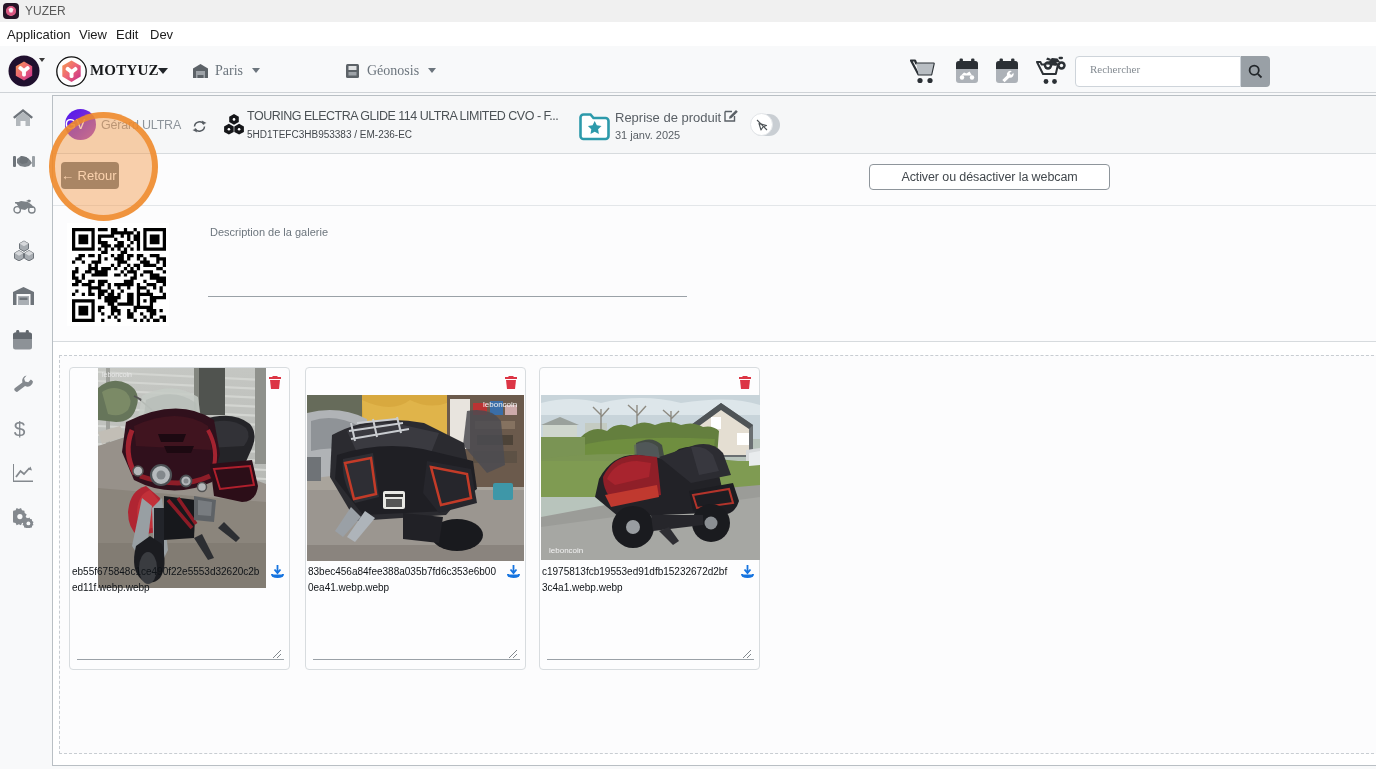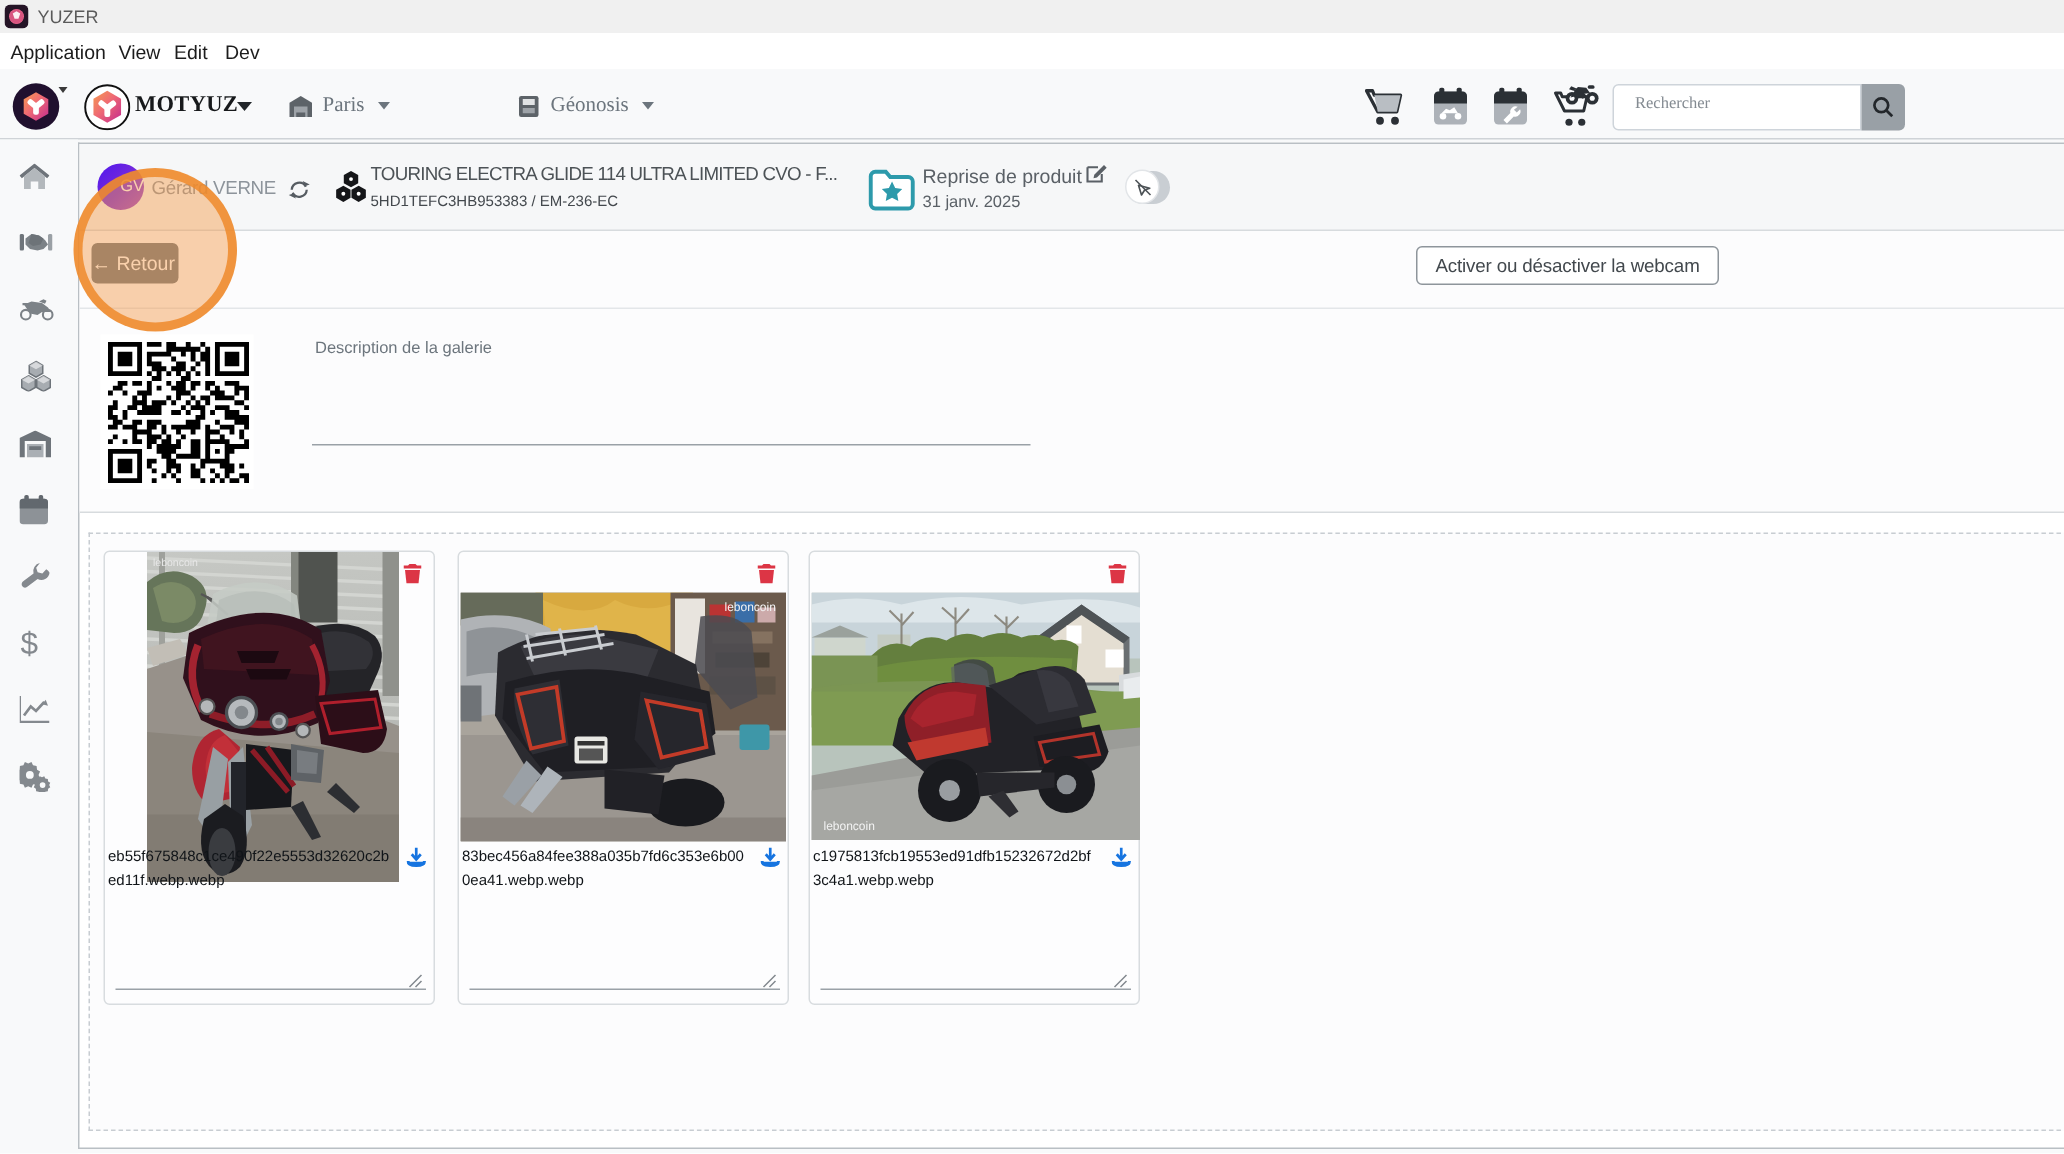--- a/index.html
+++ b/index.html
@@ -208,22 +208,22 @@
       <g fill="#84898e">
         <path d="M8 0l1 2.2 2.4.5.3 2.4 2 1.3-1 2.2 1 2.2-2 1.3-.3 2.4-2.4.5-1 2.2-2.2-1-2.2 1-1-2.2-2.4-.5-.3-2.4-2-1.3 1-2.2-1-2.2 2-1.3.3-2.4 2.4-.5 1-2.2 2.2 1z"></path>
         <circle cx="6.9" cy="8.6" r="2.6" fill="#f8f9fa"></circle>
         <path d="M16.5 9.5l.7 1.5 1.7.3.2 1.7 1.4.9-.7 1.5.7 1.5-1.4.9-.2 1.7-1.7.3-.7 1.5-1.5-.7-1.5.7-.7-1.5-1.7-.3-.2-1.7-1.4-.9.7-1.5-.7-1.5 1.4-.9.2-1.7 1.7-.3.7-1.5 1.5.7z"></path>
         <circle cx="15.4" cy="15.4" r="1.9" fill="#f8f9fa"></circle>
       </g>
     </svg>
   </div>
   <div class="abs" id="panel">
     <div class="abs" id="hdrbar">
-      <div class="abs" style="left:12px;top:13px;width:31px;height:31px;border-radius:50%;background:linear-gradient(135deg,#4f17ef 0%,#7a2cd8 55%,#aa4cc5 100%);color:#fff;font-size:11px;text-align:right;line-height:31px">GV</div>
-      <div class="abs" style="left:48px;top:22px;font-size:12.5px;letter-spacing:-0.2px;color:#8d949b">Gérard VERNE</div>
+      <div class="abs" style="left:12px;top:13px;width:31px;height:31px;border-radius:50%;background:linear-gradient(135deg,#4f17ef 0%,#7a2cd8 55%,#aa4cc5 100%);color:#fff;font-size:14px;text-align:left;line-height:31px">GV</div>
+      <div class="abs" style="left:48px;top:22px;font-size:12.5px;letter-spacing:-0.2px;color:#8d949b">Gérard ULTRA</div>
       <svg class="abs" style="left:139px;top:24px" width="15" height="13" viewBox="0 0 15 13">
         <path d="M12.5 6.5a5 5 0 01-9.4 2M2.5 6.5a5 5 0 019.4-2" fill="none" stroke="#565c62" stroke-width="1.5"></path>
         <path d="M11 1l1.2 3.6L15.7 3.4z" fill="#565c62" transform="translate(-1.2,-0.4)"></path>
         <path d="M4 12l-1.2-3.6L-0.7 9.6z" fill="#565c62" transform="translate(1.2,0.4)"></path>
       </svg>
       <svg class="abs" style="left:171px;top:18px" width="20" height="21" viewBox="0 0 20 21">
         <g fill="#151619">
           <path d="M10 0l4.8 2.7v5.4L10 10.8 5.2 8.1V2.7z"></path>
           <path d="M4.9 9.8l4.8 2.7v5.4l-4.8 2.7-4.8-2.7v-5.4z"></path>
           <path d="M15.1 9.8l4.8 2.7v5.4l-4.8 2.7-4.8-2.7v-5.4z"></path>
@@ -248,21 +248,21 @@
       <div class="abs" style="left:562px;top:33px;font-size:11px;color:#5a6066">31 janv. 2025</div>
       <div class="abs" style="left:698px;top:18px;width:29px;height:22px;border-radius:11px;background:#c9ced3"></div>
       <div class="abs" style="left:697px;top:17px;width:23px;height:23px;border-radius:50%;background:#fff;border:1px solid #e2e5e8"></div>
       <svg class="abs" style="left:702px;top:22px" width="14" height="14" viewBox="0 0 14 14">
         <path d="M2 2l10 10" stroke="#4c5256" stroke-width="1.1"></path>
         <path d="M4 5.5l7.5 2-3.4 1.2L6 12z" fill="none" stroke="#4c5256" stroke-width="1.1" stroke-linejoin="round"></path>
       </svg>
     </div>
     <div class="abs" id="row2">
       <div class="abs btn-sec" style="left:8px;top:8px;width:58px;height:27px;line-height:27px">← Retour</div>
-      <div class="abs btn-out" style="left:891px;top:10px;width:202px;height:26px;text-align:center;line-height:24px;white-space:nowrap;font-size:12.5px;letter-spacing:-0.1px">Activer ou désactiver la webcam</div>
+      <div class="abs btn-out" style="left:816px;top:10px;width:241px;height:26px;text-align:center;line-height:24px;white-space:nowrap;font-size:12.5px;letter-spacing:-0.1px">Activer ou désactiver la webcam</div>
     </div>
     <div class="abs" id="descrow">
       <div class="abs" id="qrbox" style="left:14px;top:17px;width:102px;height:103px;background:#fff">
           <svg class="abs" style="left:5px;top:5px" width="94" height="94" viewBox="0 0 29 29">
             <path d="M0 0h7v1h-7zM8 0h3v1h-3zM12 0h2v1h-2zM16 0h1v1h-1zM19 0h1v1h-1zM22 0h7v1h-7zM0 1h1v1h-1zM6 1h1v1h-1zM12 1h7v1h-7zM20 1h1v1h-1zM22 1h1v1h-1zM28 1h1v1h-1zM0 2h1v1h-1zM2 2h3v1h-3zM6 2h1v1h-1zM8 2h5v1h-5zM15 2h1v1h-1zM17 2h1v1h-1zM19 2h2v1h-2zM22 2h1v1h-1zM24 2h3v1h-3zM28 2h1v1h-1zM0 3h1v1h-1zM2 3h3v1h-3zM6 3h1v1h-1zM8 3h1v1h-1zM13 3h1v1h-1zM17 3h1v1h-1zM19 3h2v1h-2zM22 3h1v1h-1zM24 3h3v1h-3zM28 3h1v1h-1zM0 4h1v1h-1zM2 4h3v1h-3zM6 4h1v1h-1zM8 4h3v1h-3zM14 4h2v1h-2zM18 4h1v1h-1zM20 4h1v1h-1zM22 4h1v1h-1zM24 4h3v1h-3zM28 4h1v1h-1zM0 5h1v1h-1zM6 5h1v1h-1zM9 5h3v1h-3zM13 5h3v1h-3zM17 5h1v1h-1zM20 5h1v1h-1zM22 5h1v1h-1zM28 5h1v1h-1zM0 6h7v1h-7zM8 6h1v1h-1zM10 6h1v1h-1zM12 6h1v1h-1zM14 6h1v1h-1zM16 6h1v1h-1zM18 6h1v1h-1zM20 6h1v1h-1zM22 6h7v1h-7zM9 7h2v1h-2zM15 7h2v1h-2zM2 8h2v1h-2zM5 8h2v1h-2zM8 8h1v1h-1zM12 8h1v1h-1zM14 8h2v1h-2zM17 8h2v1h-2zM20 8h2v1h-2zM24 8h3v1h-3zM1 9h2v1h-2zM8 9h1v1h-1zM10 9h1v1h-1zM13 9h3v1h-3zM17 9h1v1h-1zM20 9h1v1h-1zM22 9h1v1h-1zM26 9h3v1h-3zM0 10h1v1h-1zM3 10h1v1h-1zM6 10h3v1h-3zM14 10h3v1h-3zM21 10h3v1h-3zM26 10h1v1h-1zM28 10h1v1h-1zM5 11h1v1h-1zM7 11h1v1h-1zM12 11h1v1h-1zM14 11h1v1h-1zM17 11h1v1h-1zM19 11h2v1h-2zM22 11h4v1h-4zM28 11h1v1h-1zM1 12h1v1h-1zM5 12h3v1h-3zM9 12h3v1h-3zM13 12h1v1h-1zM16 12h1v1h-1zM18 12h1v1h-1zM20 12h1v1h-1zM26 12h2v1h-2zM0 13h2v1h-2zM4 13h2v1h-2zM7 13h4v1h-4zM15 13h1v1h-1zM17 13h3v1h-3zM22 13h3v1h-3zM28 13h1v1h-1zM0 14h1v1h-1zM3 14h1v1h-1zM6 14h5v1h-5zM13 14h2v1h-2zM16 14h1v1h-1zM19 14h1v1h-1zM21 14h1v1h-1zM24 14h3v1h-3zM0 15h2v1h-2zM3 15h1v1h-1zM18 15h2v1h-2zM24 15h5v1h-5zM1 16h2v1h-2zM5 16h2v1h-2zM8 16h3v1h-3zM16 16h3v1h-3zM22 16h1v1h-1zM26 16h3v1h-3zM0 17h2v1h-2zM3 17h3v1h-3zM8 17h2v1h-2zM11 17h1v1h-1zM13 17h6v1h-6zM20 17h1v1h-1zM23 17h3v1h-3zM28 17h1v1h-1zM5 18h4v1h-4zM11 18h1v1h-1zM14 18h1v1h-1zM17 18h1v1h-1zM20 18h3v1h-3zM25 18h1v1h-1zM27 18h1v1h-1zM1 19h1v1h-1zM5 19h1v1h-1zM8 19h3v1h-3zM12 19h1v1h-1zM15 19h1v1h-1zM20 19h1v1h-1zM23 19h1v1h-1zM27 19h1v1h-1zM0 20h1v1h-1zM3 20h1v1h-1zM5 20h2v1h-2zM8 20h2v1h-2zM11 20h2v1h-2zM14 20h1v1h-1zM17 20h2v1h-2zM20 20h5v1h-5zM28 20h1v1h-1zM8 21h1v1h-1zM10 21h5v1h-5zM17 21h2v1h-2zM20 21h1v1h-1zM24 21h5v1h-5zM0 22h7v1h-7zM10 22h4v1h-4zM17 22h2v1h-2zM20 22h1v1h-1zM22 22h1v1h-1zM24 22h2v1h-2zM0 23h1v1h-1zM6 23h1v1h-1zM11 23h2v1h-2zM14 23h5v1h-5zM20 23h1v1h-1zM24 23h1v1h-1zM0 24h1v1h-1zM2 24h3v1h-3zM6 24h1v1h-1zM8 24h2v1h-2zM12 24h2v1h-2zM19 24h6v1h-6zM0 25h1v1h-1zM2 25h3v1h-3zM6 25h1v1h-1zM8 25h1v1h-1zM12 25h3v1h-3zM17 25h1v1h-1zM19 25h1v1h-1zM23 25h3v1h-3zM27 25h1v1h-1zM0 26h1v1h-1zM2 26h3v1h-3zM6 26h1v1h-1zM9 26h1v1h-1zM12 26h1v1h-1zM14 26h1v1h-1zM17 26h2v1h-2zM21 26h1v1h-1zM24 26h2v1h-2zM0 27h1v1h-1zM6 27h1v1h-1zM11 27h1v1h-1zM13 27h1v1h-1zM17 27h2v1h-2zM22 27h1v1h-1zM24 27h1v1h-1zM27 27h2v1h-2zM0 28h7v1h-7zM9 28h1v1h-1zM14 28h1v1h-1zM19 28h1v1h-1zM21 28h1v1h-1zM23 28h1v1h-1zM25 28h2v1h-2zM28 28h1v1h-1z" fill="#000"></path>
           </svg>
         </div>
       <div class="abs" style="left:157px;top:20px;font-size:11px;color:#6c757d">Description de la galerie</div>
       <div class="abs" style="left:155px;top:90px;width:479px;border-top:1px solid #9aa1a7"></div>
       <div class="abs rsz" style="left:624px;top:80px"></div>

